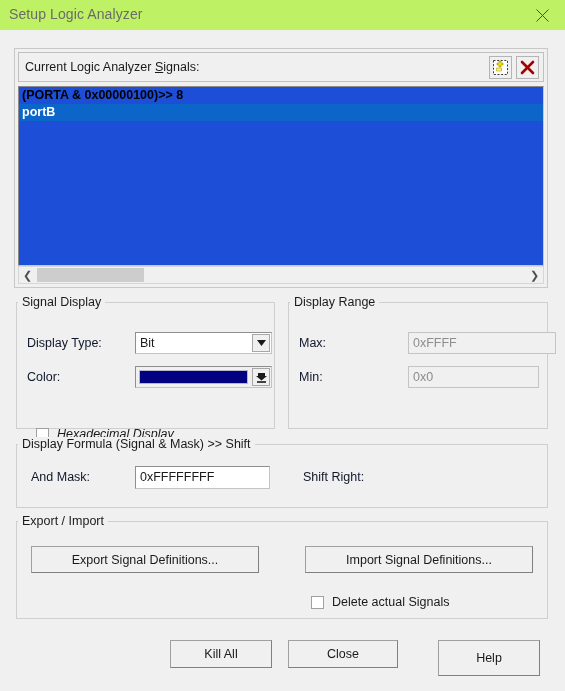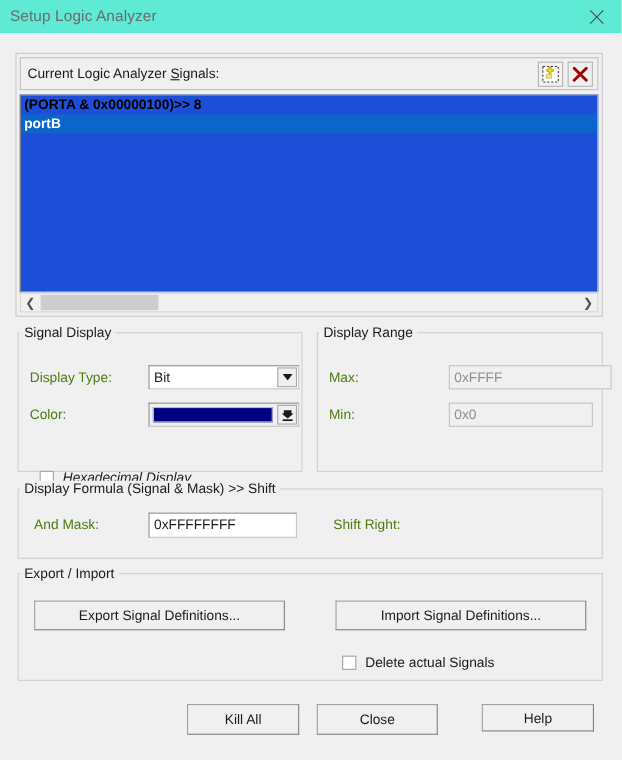--- a/index.html
+++ b/index.html
@@ -15,21 +15,21 @@
     color: #000;
     overflow: hidden;
     -webkit-font-smoothing: antialiased;
   }
 
   
   .titlebar {
     position: absolute;
     left: 0; top: 0;
     width: 565px; height: 30px;
-    background: #5eead4;
+    background: #bef264;
     border-bottom: 1px solid #f0f0f0;
   }
   .titlebar-text {
     position: absolute;
     left: 9px; top: 6px;
     font-size: 14px;
     color: #6b6b6b;
     letter-spacing: .1px;
     white-space: nowrap;
   }
@@ -159,21 +159,21 @@
 
   #grp-signal-display { left: 16px;  top: 302px; width: 259px; height: 127px; }
   #grp-display-range  { left: 288px; top: 302px; width: 260px; height: 127px; }
   #grp-display-formula{ left: 16px;  top: 444px; width: 532px; height: 64px; }
   #grp-export-import  { left: 16px;  top: 521px; width: 532px; height: 98px; }
 
   
   .fld-label {
     position: absolute;
     font-size: 12.5px;
-    color: #4d7c0f;
+    color: #0f172a;
     white-space: nowrap;
   }
   .textbox {
     position: absolute;
     background: #ffffff;
     border: 1px solid #8f8f8f;
     border-right-color: #c4c4c4;
     border-bottom-color: #c4c4c4;
     box-sizing: border-box;
     font-family: "Liberation Sans", sans-serif;
@@ -286,21 +286,21 @@
     color: #1a1a1a;
     cursor: default;
     white-space: nowrap;
     text-align: right;
   }
 
   #btn-export { left: 31px;  top: 546px; width: 228px; height: 27px; }
   #btn-import { left: 305px; top: 546px; width: 228px; height: 27px; }
   #btn-killall { left: 170px; top: 640px; width: 102px; height: 28px; }
   #btn-close   { left: 288px; top: 640px; width: 110px; height: 28px; }
-  #btn-help    { left: 438px; top: 640px; width: 102px; height: 25px; }
+  #btn-help    { left: 438px; top: 640px; width: 102px; height: 36px; }
 </style>
 </head>
 <body>
 
 <div class="titlebar">
   <div class="titlebar-text">Setup Logic Analyzer</div>
   <div class="titlebar-close">
     <span>
       <svg width="13" height="13" viewBox="0 0 13 13">
         <line x1="0.5" y1="0.5" x2="12.5" y2="12.5" stroke="#4a4a4a" stroke-width="1"></line>

